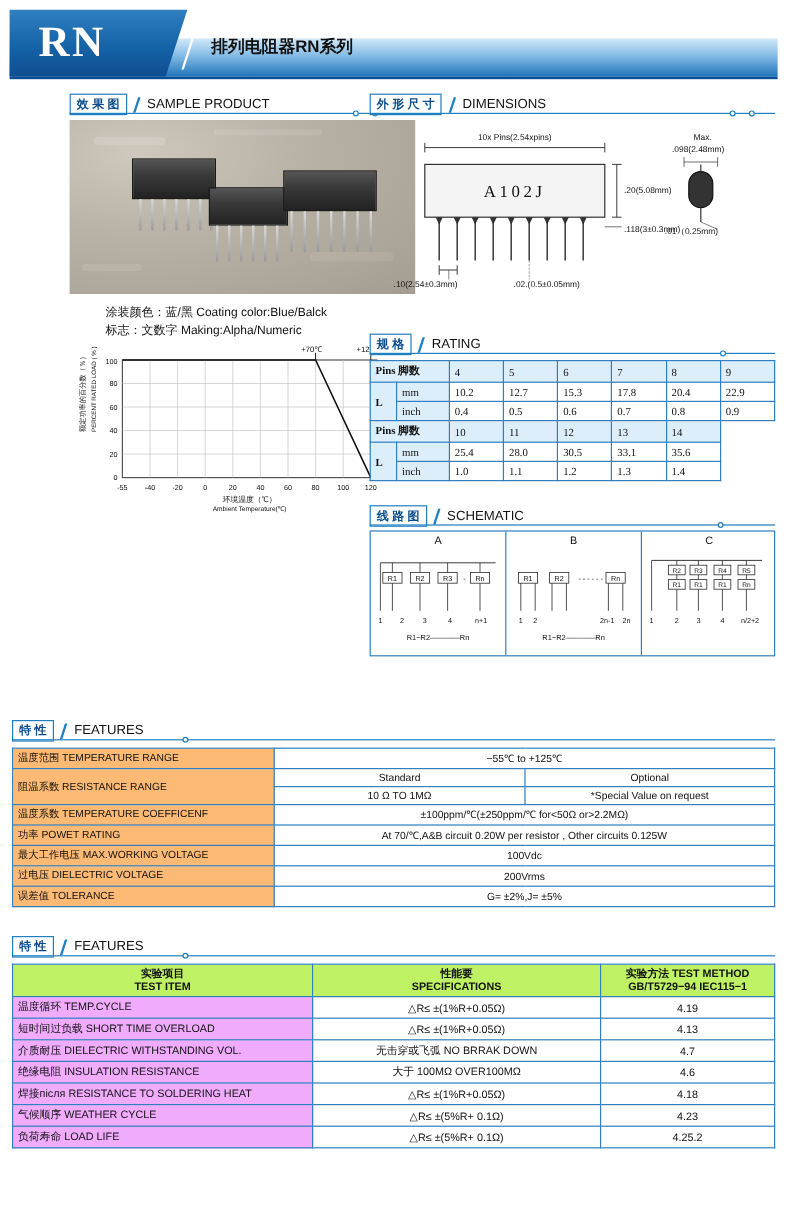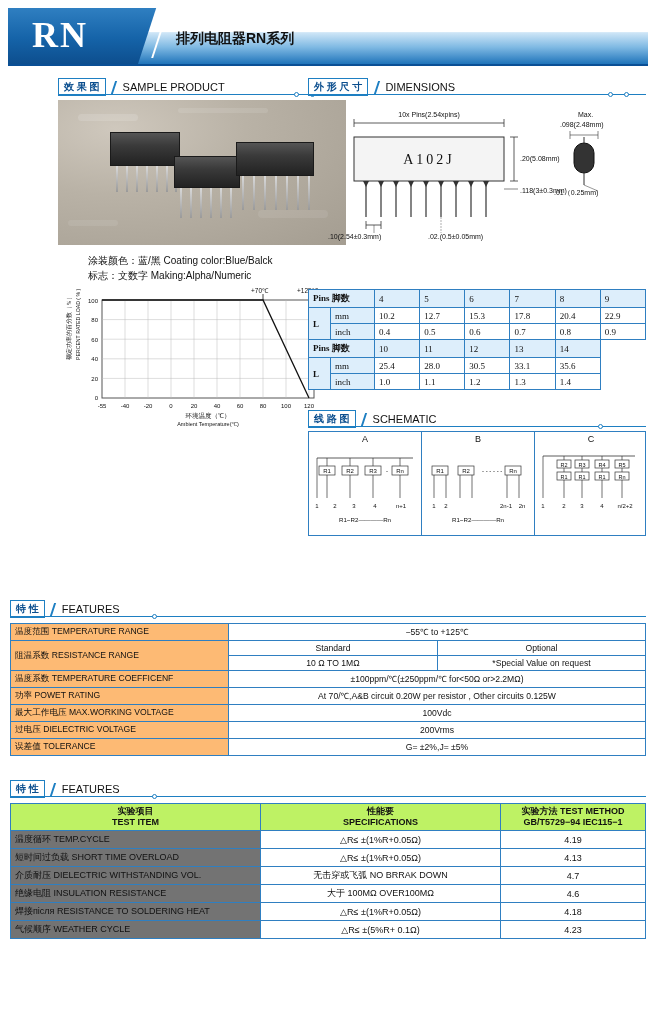--- a/index.html
+++ b/index.html
@@ -125,21 +125,21 @@
   .schem { width:338px; height:105px; border:1px solid #2f7fc1; display:flex; margin-top:4px;}
   .schem .cell { flex:1; border-right:1px solid #2f7fc1; position:relative; }
   .schem .cell:last-child { border-right:none; }
   .schem .cap { text-align:center; font-size:9px; padding-top:2px; }
 
   
   .bottom { position:absolute; left:10px; top:780px; width:636px; }
   .tbl-test { font-size:9px; }
   .tbl-test th { background:#bef264; font-weight:bold; text-align:center; height:26px; line-height:11px;}
   .tbl-test td { height:17px; }
-  .tbl-test .item { background:#737373; }
+  .tbl-test .item { background:#f0abfc; }
   .tbl-test .spec { text-align:center; }
   .tbl-test .meth { text-align:center; }
 </style>
 </head>
 <body>
 
 <div class="header">
   <div class="blue-block"></div>
   <div class="slash"></div>
   <div class="rn">RN</div>
@@ -325,20 +325,27 @@
       <line x1="262" y1="36" x2="290" y2="36" stroke="#333" stroke-width="0.6"></line>
 
       <rect x="266" y="44" width="20" height="30" rx="10" fill="#333" stroke="#111"></rect>
       <line x1="276" y1="38" x2="276" y2="44" stroke="#333" stroke-width="1"></line>
       <line x1="276" y1="74" x2="276" y2="86" stroke="#333" stroke-width="1"></line>
       <text x="246" y="96" font-size="7" fill="#111">.01（0.25mm)</text>
       <line x1="276" y1="86" x2="290" y2="92" stroke="#333" stroke-width="0.5"></line>
     </svg>
   </div>
 
+  <div class="sec" style="margin-top:-6px">
+    <span class="cn">规  格</span>
+    <span class="sep"></span>
+    <span class="en">RATING</span>
+    <span class="rule"></span>
+    <span class="dot" style="left:292px"></span>
+  </div>
 
   <table class="tbl-rate" style="margin-top:5px">
     <tbody>
         <tr>
       <td class="hd" colspan="2">Pins 脚数</td>
       <td class="sd">4</td>
       <td class="sd">5</td>
       <td class="sd">6</td>
       <td class="sd">7</td>
       <td class="sd">8</td>
@@ -607,15 +614,20 @@
     <tr>
       <td class="item">焊接після RESISTANCE TO SOLDERING HEAT</td>
       <td class="spec">△R≤ ±(1%R+0.05Ω)</td>
       <td class="meth">4.18</td>
     </tr>
     <tr>
       <td class="item">气候顺序 WEATHER CYCLE</td>
       <td class="spec">△R≤ ±(5%R+ 0.1Ω)</td>
       <td class="meth">4.23</td>
     </tr>
+    <tr>
+      <td class="item">负荷寿命 LOAD LIFE</td>
+      <td class="spec">△R≤ ±(5%R+ 0.1Ω)</td>
+      <td class="meth">4.25.2</td>
+    </tr>
   </tbody>
     </table>
 </div>
 
 </body></html>

